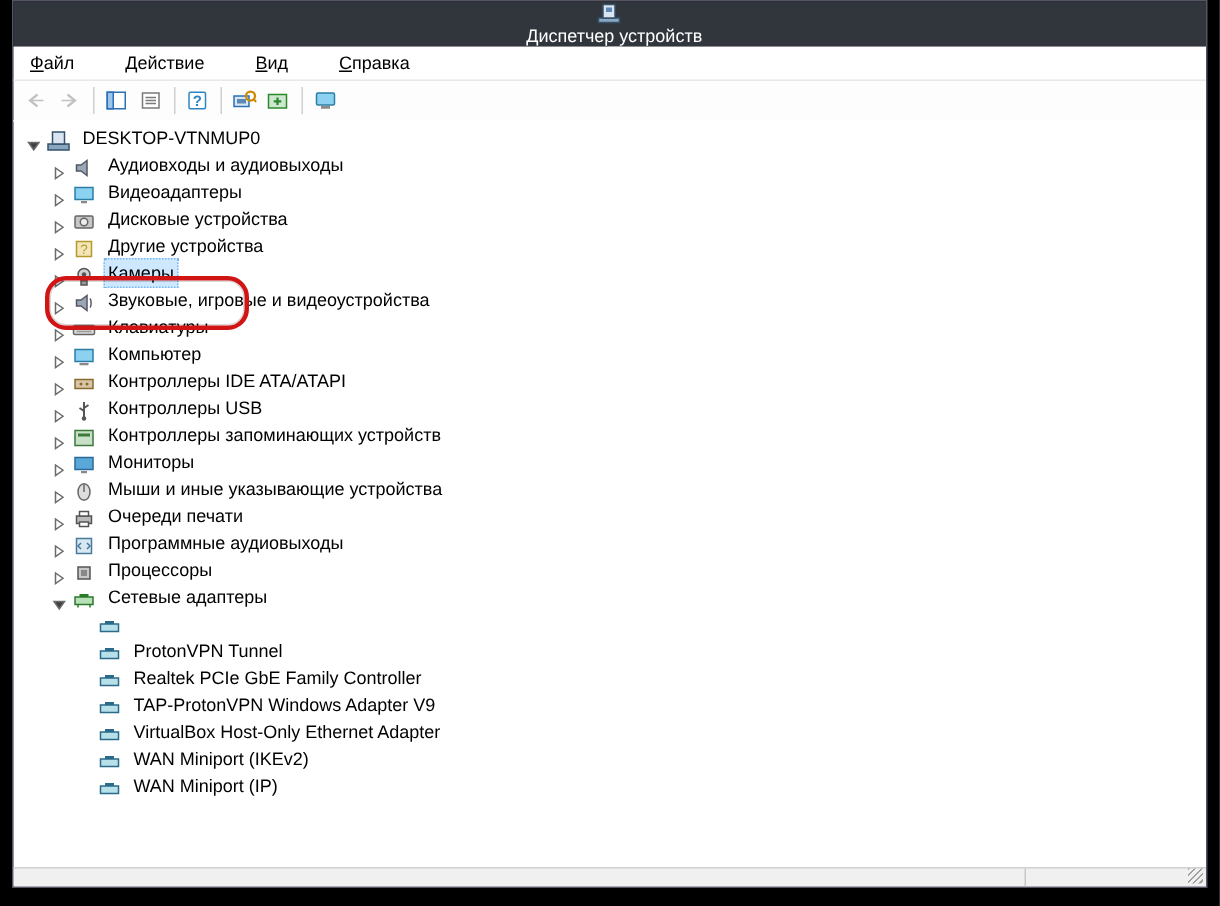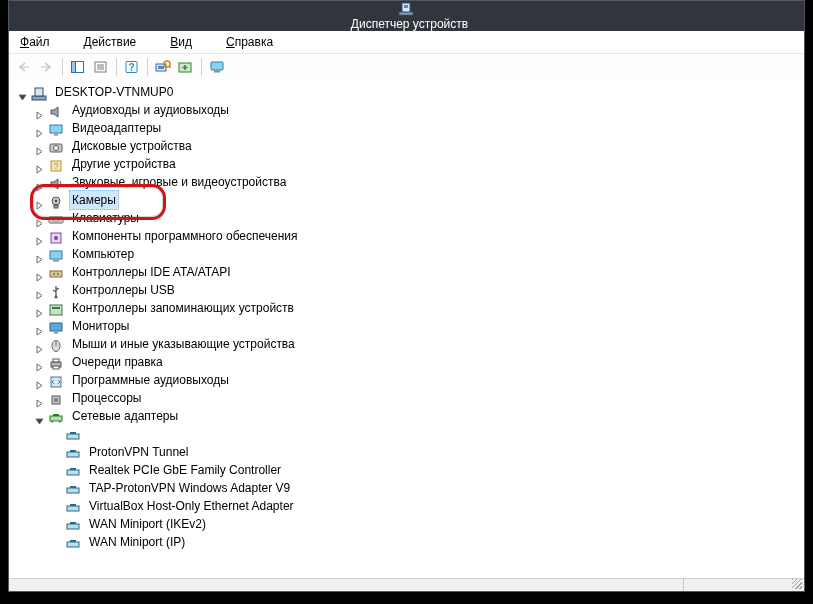--- a/index.html
+++ b/index.html
@@ -199,78 +199,64 @@
                 </svg>
               </span>
               <span class="nicon">
                 <svg width="16" height="16" viewBox="0 0 16 16">
                   <rect x="3" y="3" width="10" height="10" fill="#f2e6b8" stroke="#b59a2a"></rect>
                   <text x="8" y="11" font-size="9" text-anchor="middle" fill="#b59a2a">?</text>
                 </svg>
               </span>
               <span class="label">Другие устройства</span>
             </div>
-            <div class="node" id="cat-4">
-              <span class="chev">
-                <svg width="9" height="9" viewBox="0 0 9 9">
-                  <path d="M2 1 L7 4.5 L2 8 Z" fill="none" stroke="#6b6b6b"></path>
-                </svg>
-              </span>
-              <span class="nicon">
-                <svg width="16" height="16" viewBox="0 0 16 16">
-                  <path d="M3 6h3l4-3v10l-4-3H3z" fill="#9aa8b5" stroke="#556"></path>
-                  <path d="M12 5c1 1 1 5 0 6" fill="none" stroke="#556"></path>
-                </svg>
-              </span>
-              <span class="label">Звуковые, игровые и видеоустройства</span>
-            </div>
             <div class="node" id="cat-5">
               <span class="chev">
                 <svg width="9" height="9" viewBox="0 0 9 9">
                   <path d="M2 1 L7 4.5 L2 8 Z" fill="none" stroke="#6b6b6b"></path>
                 </svg>
               </span>
               <span class="nicon">
                 <svg width="16" height="16" viewBox="0 0 16 16">
                   <circle cx="8" cy="7" r="4" fill="#d0d0d0" stroke="#555"></circle>
                   <circle cx="8" cy="7" r="1.5" fill="#555"></circle>
                   <rect x="6" y="11" width="4" height="3" fill="#999" stroke="#555"></rect>
                 </svg>
               </span>
               <span class="label selected">Камеры</span>
             </div>
+            <div class="node" id="cat-4">
+              <span class="chev">
+                <svg width="9" height="9" viewBox="0 0 9 9">
+                  <path d="M2 1 L7 4.5 L2 8 Z" fill="none" stroke="#6b6b6b"></path>
+                </svg>
+              </span>
+              <span class="nicon">
+                <svg width="16" height="16" viewBox="0 0 16 16">
+                  <path d="M3 6h3l4-3v10l-4-3H3z" fill="#9aa8b5" stroke="#556"></path>
+                  <path d="M12 5c1 1 1 5 0 6" fill="none" stroke="#556"></path>
+                </svg>
+              </span>
+              <span class="label">Звуковые, игровые и видеоустройства</span>
+            </div>
             <div class="node" id="cat-6">
               <span class="chev">
                 <svg width="9" height="9" viewBox="0 0 9 9">
                   <path d="M2 1 L7 4.5 L2 8 Z" fill="none" stroke="#6b6b6b"></path>
                 </svg>
               </span>
               <span class="nicon">
                 <svg width="16" height="16" viewBox="0 0 16 16">
                   <rect x="1" y="5" width="14" height="6" rx="1" fill="#ddd" stroke="#666"></rect>
                   <line x1="3" y1="7" x2="13" y2="7" stroke="#999"></line>
                   <line x1="3" y1="9" x2="13" y2="9" stroke="#999"></line>
                 </svg>
               </span>
               <span class="label">Клавиатуры</span>
             </div>
-            <div class="node" id="cat-7">
-              <span class="chev">
-                <svg width="9" height="9" viewBox="0 0 9 9">
-                  <path d="M2 1 L7 4.5 L2 8 Z" fill="none" stroke="#6b6b6b"></path>
-                </svg>
-              </span>
-              <span class="nicon">
-                <svg width="16" height="16" viewBox="0 0 16 16">
-                  <rect x="3" y="3" width="10" height="10" fill="#e8d7f2" stroke="#7a4a9a"></rect>
-                  <circle cx="8" cy="8" r="2" fill="#7a4a9a"></circle>
-                </svg>
-              </span>
-              <span class="label">Компоненты программного обеспечения</span>
-            </div>
             <div class="node" id="cat-8">
               <span class="chev">
                 <svg width="9" height="9" viewBox="0 0 9 9">
                   <path d="M2 1 L7 4.5 L2 8 Z" fill="none" stroke="#6b6b6b"></path>
                 </svg>
               </span>
               <span class="nicon">
                 <svg width="16" height="16" viewBox="0 0 16 16">
                   <rect x="2" y="3" width="12" height="8" fill="#8cd2f0" stroke="#2a7ea8"></rect>
                   <rect x="5" y="12" width="6" height="1.5" fill="#888"></rect>
@@ -355,21 +341,21 @@
                   <path d="M2 1 L7 4.5 L2 8 Z" fill="none" stroke="#6b6b6b"></path>
                 </svg>
               </span>
               <span class="nicon">
                 <svg width="16" height="16" viewBox="0 0 16 16">
                   <rect x="3" y="6" width="10" height="5" fill="#bbb" stroke="#555"></rect>
                   <rect x="5" y="3" width="6" height="3" fill="#fff" stroke="#555"></rect>
                   <rect x="5" y="10" width="6" height="3" fill="#fff" stroke="#555"></rect>
                 </svg>
               </span>
-              <span class="label">Очереди правка</span>
+              <span class="label">Очереди печати</span>
             </div>
             <div class="node" id="cat-15">
               <span class="chev">
                 <svg width="9" height="9" viewBox="0 0 9 9">
                   <path d="M2 1 L7 4.5 L2 8 Z" fill="none" stroke="#6b6b6b"></path>
                 </svg>
               </span>
               <span class="nicon">
                 <svg width="16" height="16" viewBox="0 0 16 16">
                   <rect x="3" y="3" width="10" height="10" fill="#d7e8f2" stroke="#4a7a9a"></rect>

